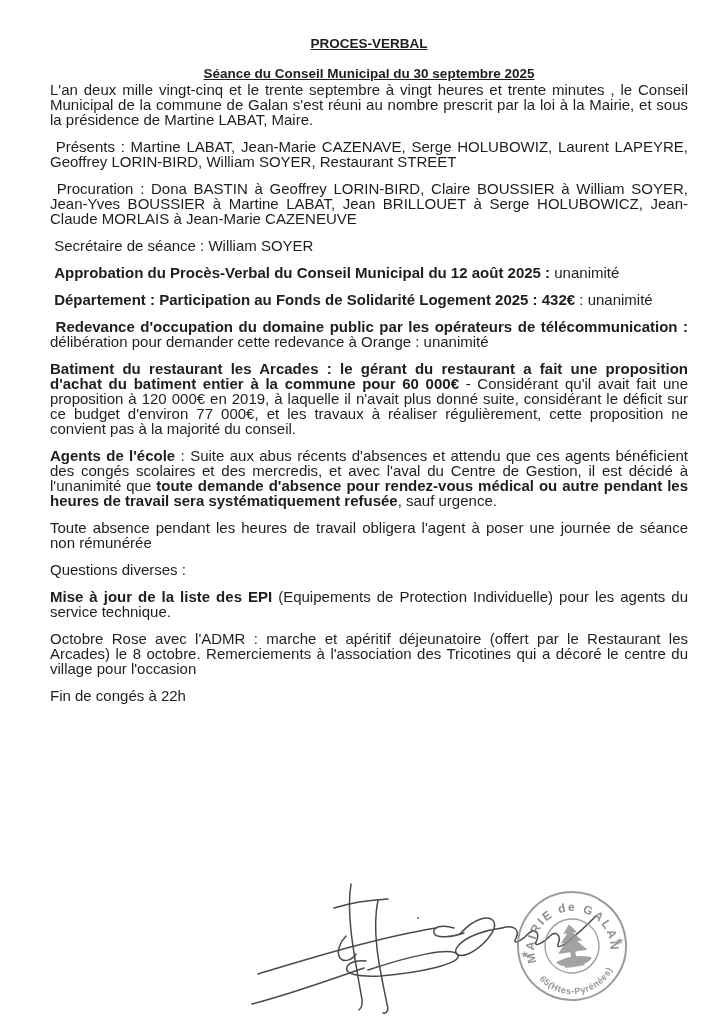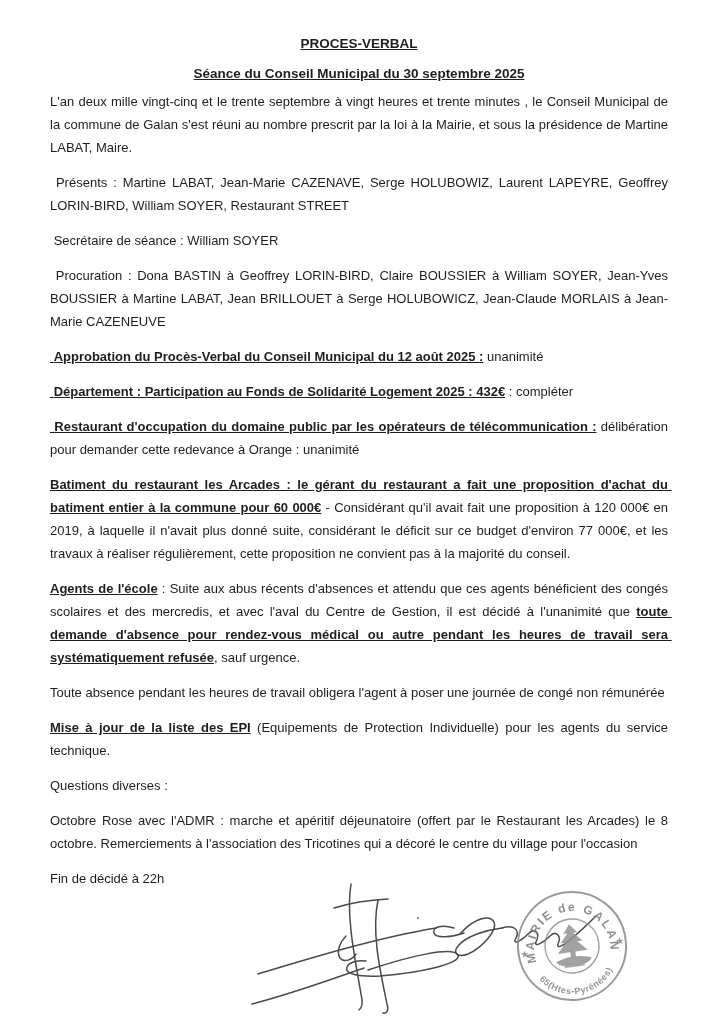--- a/index.html
+++ b/index.html
@@ -12,73 +12,73 @@
     width: 724px;
     height: 1024px;
     background: #ffffff;
     overflow: hidden;
     font-family: "Liberation Sans", "DejaVu Sans", sans-serif;
     color: #1e1e1e;
   }
   .content {
     position: absolute;
     left: 50px;
-    right: 56px;
+    right: 36px;
     top: 35px;
   }
   .doc-title, .doc-subtitle {
     text-align: center;
     font-weight: bold;
     font-size: 13.5px;
     line-height: 17px;
     margin: 0 0 13px 0;
   }
   .doc-title span, .doc-subtitle span {
     text-decoration: underline;
   }
-  .doc-subtitle { margin-bottom: 8px; }
+  .doc-subtitle { margin-bottom: 0; }
   p.para {
-    font-size: 13px;
-    line-height: 23px;
+    font-size: 15px;
+    line-height: 15px;
     margin: 0 0 12px 0;
     text-align: justify;
     white-space: pre-wrap;
   }
-  p.para .b { font-weight: bold; text-decoration: underline; }
+  p.para .b { font-weight: bold; }
   .sig-block { position: absolute; }
   .sig-block svg { display: block; }
   .stamp-rotor { }
 </style>
 </head>
 <body>
 
 <div class="page">
 
   <div class="content">
     <div class="doc-title">
       <span>PROCES-VERBAL</span>
     </div>
     <div class="doc-subtitle">
       <span>Séance du Conseil Municipal du 30 septembre 2025</span>
     </div>
     <div>
         <p class="para"><span>L'an deux mille vingt-cinq et le trente septembre à vingt heures et trente minutes , le Conseil Municipal de la commune de Galan s'est réuni au nombre prescrit par la loi à la Mairie, et sous la présidence de Martine LABAT, Maire.</span></p>
         <p class="para"><span> Présents : Martine LABAT, Jean-Marie CAZENAVE, Serge HOLUBOWIZ, Laurent LAPEYRE, Geoffrey LORIN-BIRD, William SOYER, Restaurant STREET</span></p>
+        <p class="para"><span> Procuration : Dona BASTIN à Geoffrey LORIN-BIRD, Claire BOUSSIER à William SOYER, Jean-Yves BOUSSIER à Martine LABAT, Jean BRILLOUET à Serge HOLUBOWICZ, Jean-Claude MORLAIS à Jean-Marie CAZENEUVE</span></p>
         <p class="para"><span> Secrétaire de séance : William SOYER</span></p>
-        <p class="para"><span> Procuration : Dona BASTIN à Geoffrey LORIN-BIRD, Claire BOUSSIER à William SOYER, Jean-Yves BOUSSIER à Martine LABAT, Jean BRILLOUET à Serge HOLUBOWICZ, Jean-Claude MORLAIS à Jean-Marie CAZENEUVE</span></p>
         <p class="para"><span class="b"> Approbation du Procès-Verbal du Conseil Municipal du 12 août 2025 :</span><span> unanimité</span></p>
-        <p class="para"><span class="b"> Département : Participation au Fonds de Solidarité Logement 2025 : 432€</span><span> : compléter</span></p>
-        <p class="para"><span class="b"> Restaurant d'occupation du domaine public par les opérateurs de télécommunication :</span><span> délibération pour demander cette redevance à Orange : unanimité</span></p>
+        <p class="para"><span class="b"> Département : Participation au Fonds de Solidarité Logement 2025 : 432€</span><span> : unanimité</span></p>
+        <p class="para"><span class="b"> Redevance d'occupation du domaine public par les opérateurs de télécommunication :</span><span> délibération pour demander cette redevance à Orange : unanimité</span></p>
         <p class="para"><span class="b">Batiment du restaurant les Arcades : le gérant du restaurant a fait une proposition d'achat du batiment entier à la commune pour 60 000€</span><span> - Considérant qu'il avait fait une proposition à 120 000€ en 2019, à laquelle il n'avait plus donné suite, considérant le déficit sur ce budget d'environ 77 000€, et les travaux à réaliser régulièrement, cette proposition ne convient pas à la majorité du conseil.</span></p>
         <p class="para"><span class="b">Agents de l'école</span><span> : Suite aux abus récents d'absences et attendu que ces agents bénéficient des congés scolaires et des mercredis, et avec l'aval du Centre de Gestion, il est décidé à l'unanimité que </span><span class="b">toute demande d'absence pour rendez-vous médical ou autre pendant les heures de travail sera systématiquement refusée</span><span>, sauf urgence.</span></p>
-        <p class="para"><span>Toute absence pendant les heures de travail obligera l'agent à poser une journée de congé non rémunérée</span></p>
+        <p class="para"><span>Toute absence pendant les heures de travail obligera l'agent à poser une journée de séance non rémunérée</span></p>
+        <p class="para"><span>Questions diverses :</span></p>
         <p class="para"><span class="b">Mise à jour de la liste des EPI</span><span> (Equipements de Protection Individuelle) pour les agents du service technique.</span></p>
-        <p class="para"><span>Questions diverses :</span></p>
         <p class="para"><span>Octobre Rose avec l'ADMR : marche et apéritif déjeunatoire (offert par le Restaurant les Arcades) le 8 octobre. Remerciements à l'association des Tricotines qui a décoré le centre du village pour l'occasion</span></p>
-        <p class="para"><span>Fin de décidé à 22h</span></p>
+        <p class="para"><span>Fin de congés à 22h</span></p>
       </div>
   </div>
 
   <div class="sig-block" style="left:250px; top:876px;">
     <svg width="230" height="142" viewBox="0 0 230 142">
       <g fill="none" stroke="#4a4a4a" stroke-width="1.5" stroke-linecap="round">
         <path d="M101,8 C96,38 104,78 111,118 C113,126 112,132 109,134"></path>
         <path d="M128,24 C121,58 131,98 137,128 C139,134 137,138 133,137"></path>
         <path d="M8,98 C55,84 125,62 186,52"></path>
         <path d="M84,32 C100,27 120,24 138,23"></path>

